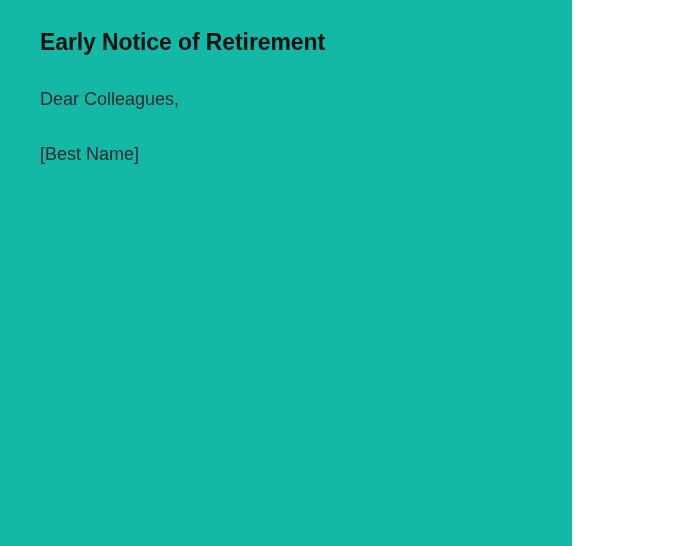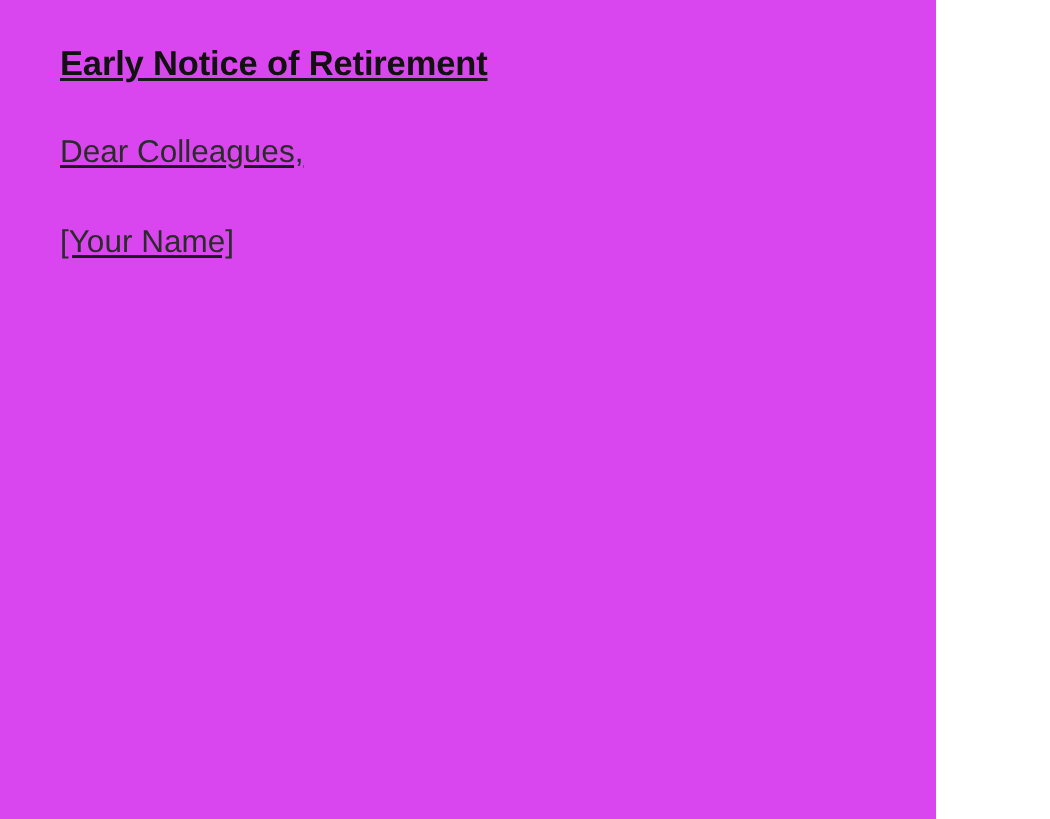--- a/index.html
+++ b/index.html
@@ -9,36 +9,35 @@
   body {
     width: 700px;
     height: 546px;
     background: #ffffff;
     font-family: "Liberation Sans", sans-serif;
     color: #1a1a1a;
     -webkit-font-smoothing: antialiased;
   }
   .page {
     box-sizing: border-box;
-    width: 624px;
+    width: 572px;
     height: 546px;
     padding: 28px 58px 20px 40px;
-    background: #d946ef;
-    text-decoration: underline;
+    background: #14b8a6;
   }
   .doc-title {
     font-size: 23px;
     font-weight: bold;
     line-height: 1.3;
     letter-spacing: -0.1px;
     color: #111111;
     margin: 0 0 26px 0;
   }
   .para {
-    font-size: 21px;
+    font-size: 18px;
     line-height: 1.72;
     color: #2b2b2b;
     margin: 0 0 24px 0;
     font-weight: 400;
   }
   .para:last-child {
     margin-bottom: 0;
   }
   .salutation {
     margin-bottom: 24px;
@@ -55,15 +54,15 @@
 
 <div class="page">
 
   <h1 class="doc-title">Early Notice of Retirement</h1>
 
   <p class="para salutation">Dear Colleagues,</p>
 
 
 
 
-  <p class="para signature">[Your Name]</p>
+  <p class="para signature">[Best Name]</p>
 
 </div>
 
 </body></html>

